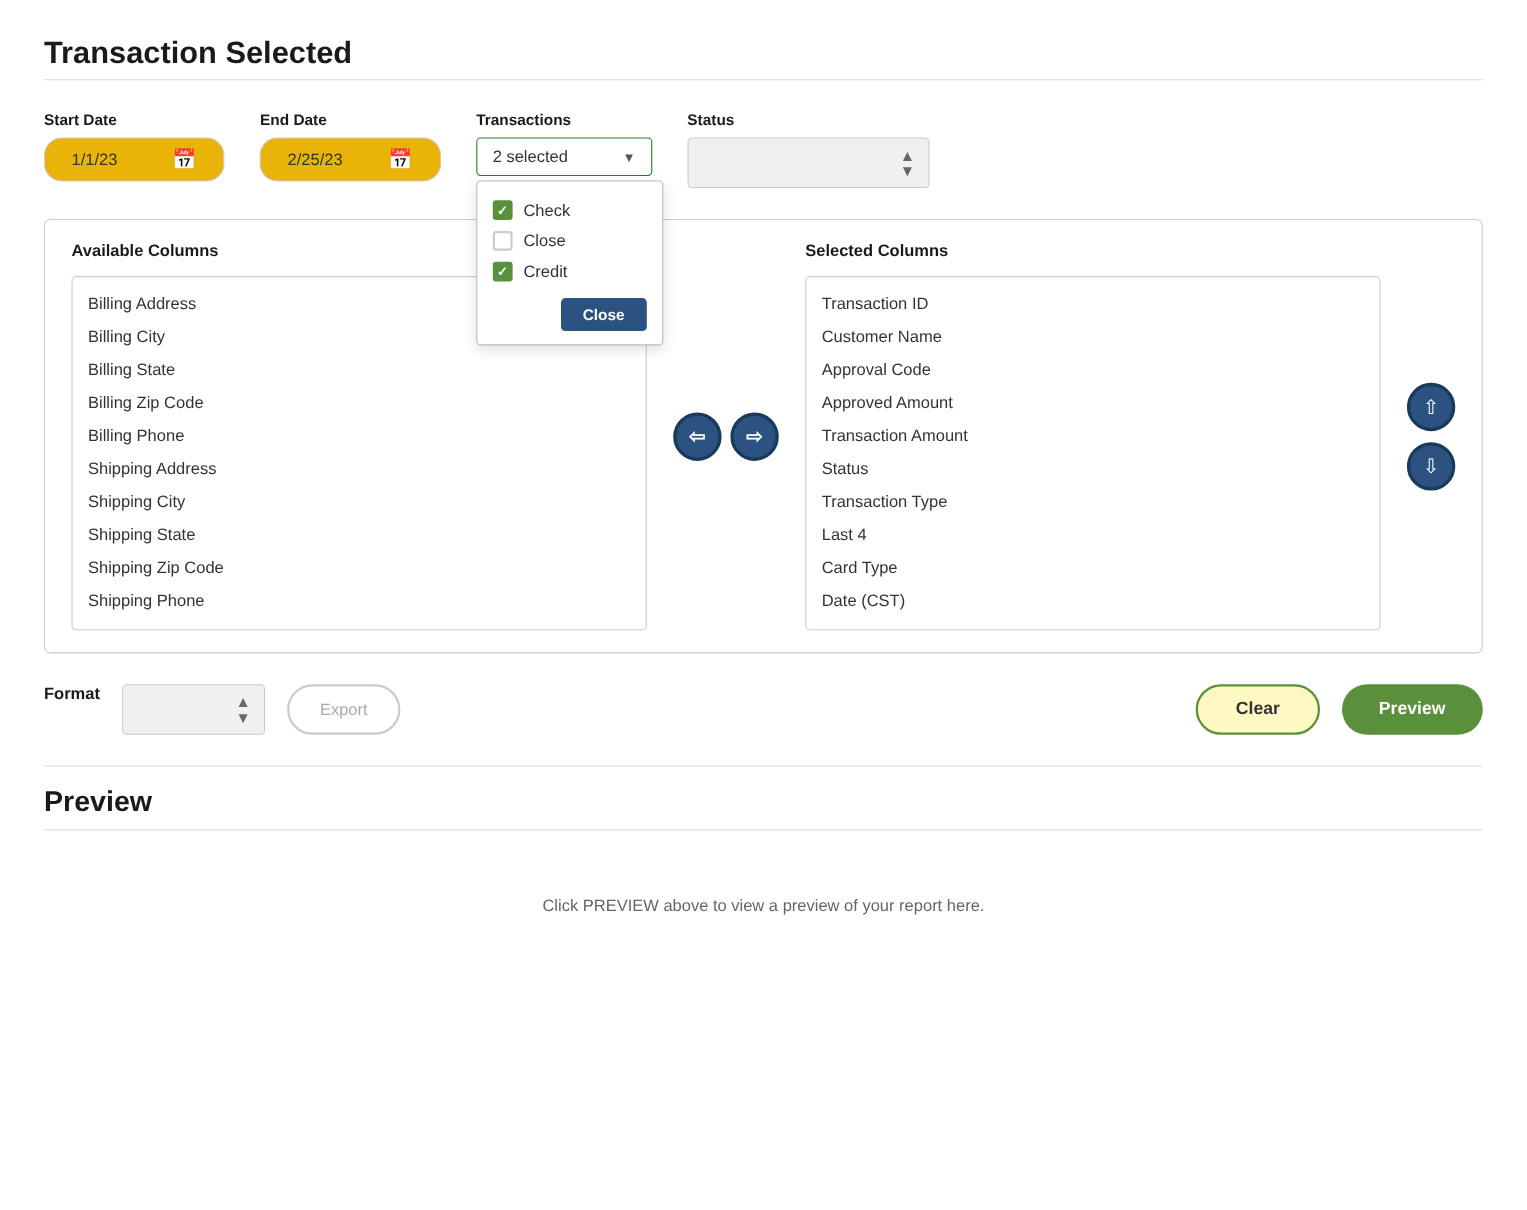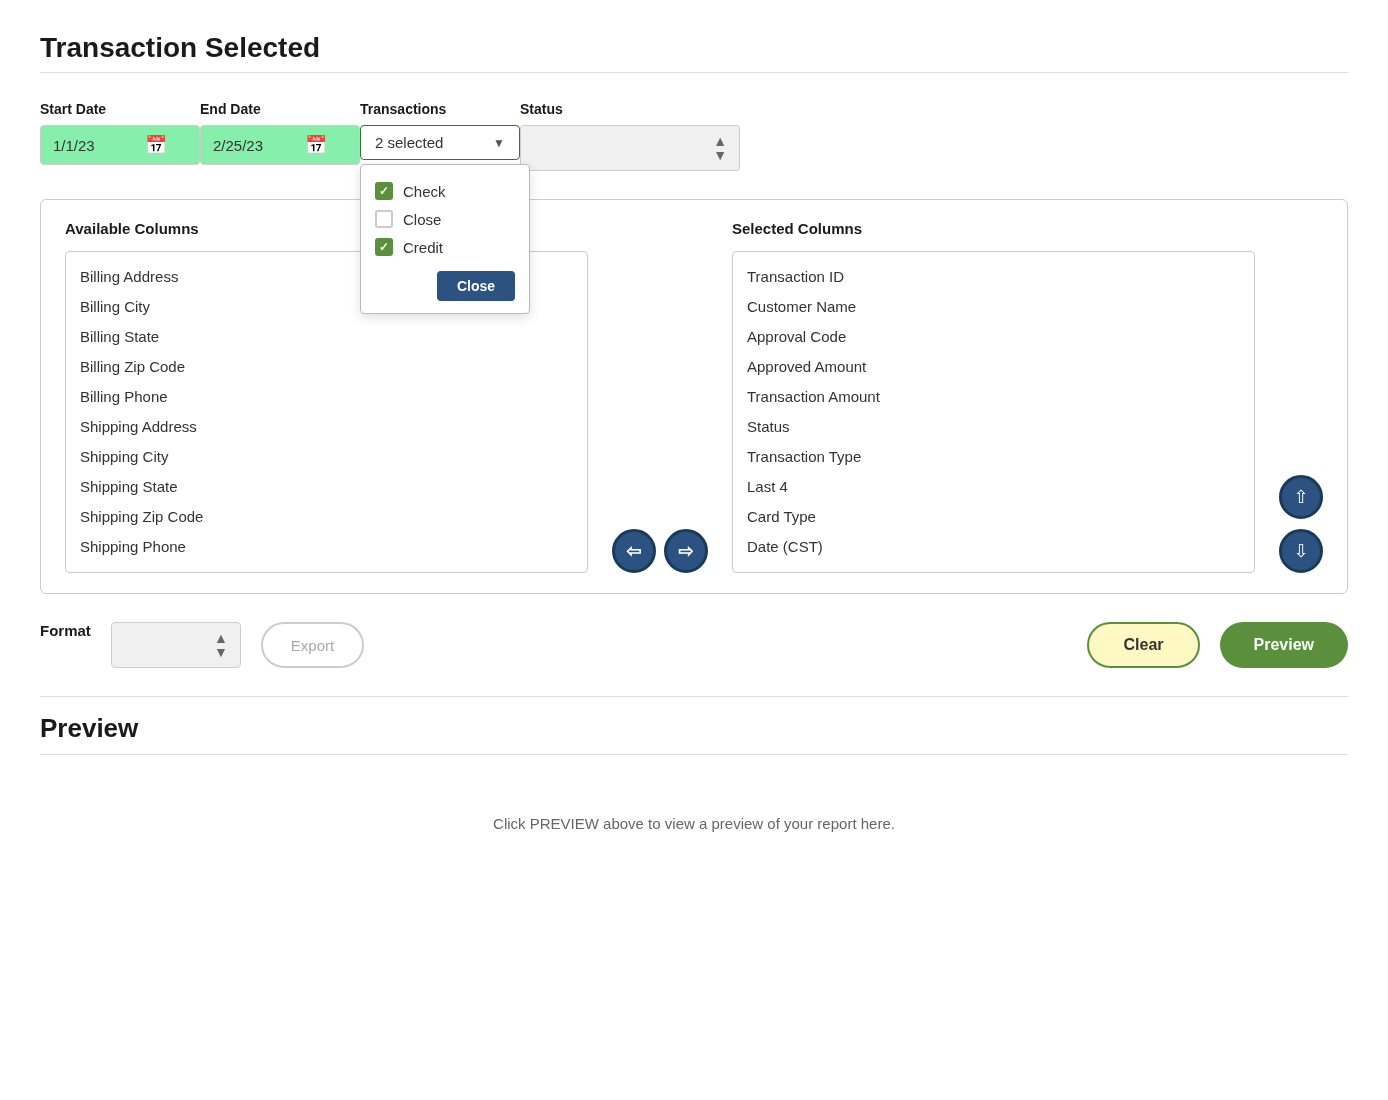--- a/index.html
+++ b/index.html
@@ -21,43 +21,44 @@
     .title-divider {
       border: none;
       border-top: 1px solid #ddd;
       margin-bottom: 28px;
     }
 
     
     .filter-row {
       display: flex;
       align-items: flex-start;
+      gap: 32px;
       margin-bottom: 28px;
       flex-wrap: wrap;
     }
 
     .filter-group {
       display: flex;
       flex-direction: column;
       gap: 8px;
     }
 
     .filter-label {
       font-size: 14px;
       font-weight: 700;
       color: #1a1a1a;
     }
 
     .date-input-wrapper {
       display: flex;
       align-items: center;
       border: 1px solid #ccc;
-      border-radius: 4px;
-      background: #86efac;
-      padding: 8px 12px;
+      border-radius: 16px;
+      background: #eab308;
+      padding: 8px 24px;
       gap: 12px;
       min-width: 160px;
     }
 
     .date-input-wrapper input {
       border: none;
       outline: none;
       font-size: 15px;
       color: #333;
       width: 80px;
@@ -192,21 +193,21 @@
     .columns-section {
       border: 1px solid #ccc;
       border-radius: 6px;
       padding: 20px 24px;
       margin-bottom: 28px;
       position: relative;
     }
 
     .columns-inner {
       display: flex;
-      align-items: flex-end;
+      align-items: center;
       gap: 16px;
     }
 
     .column-box {
       flex: 1;
       display: flex;
       flex-direction: column;
       gap: 8px;
     }
 

